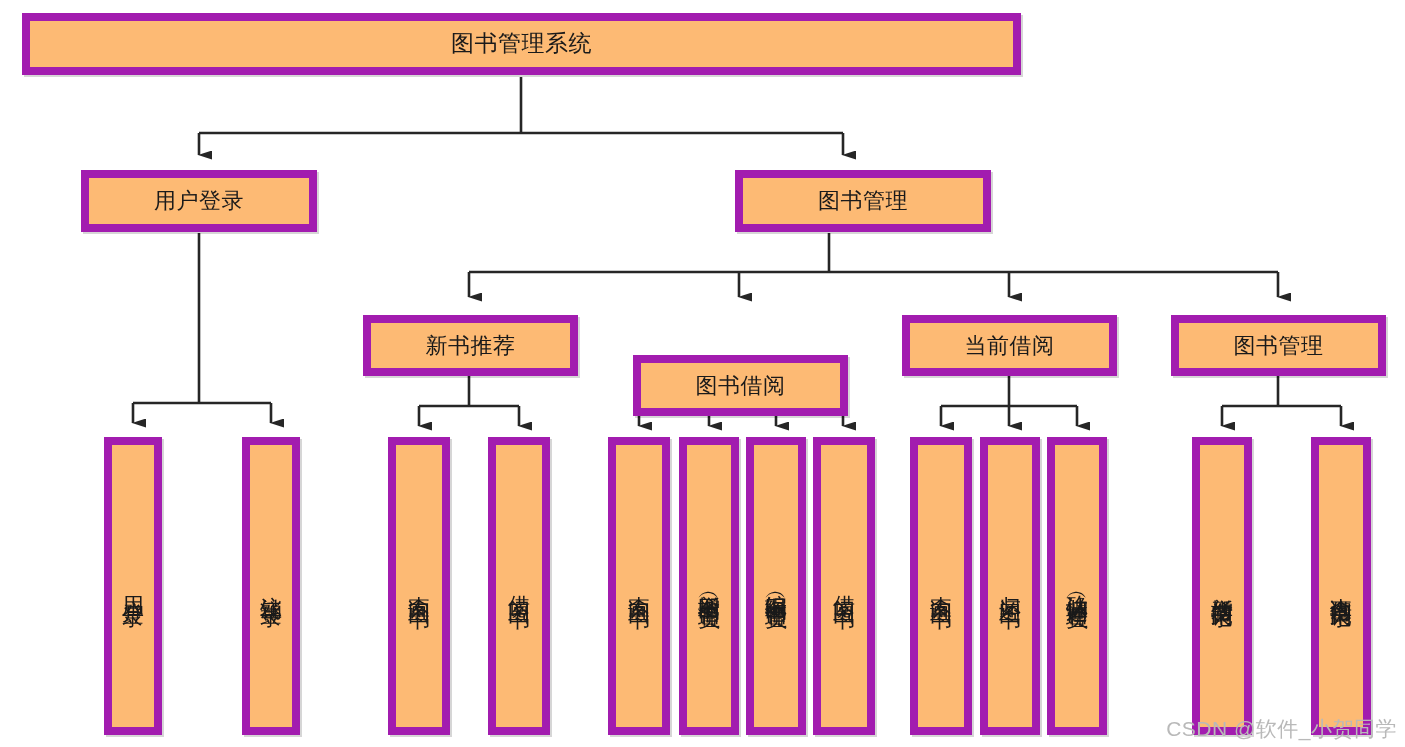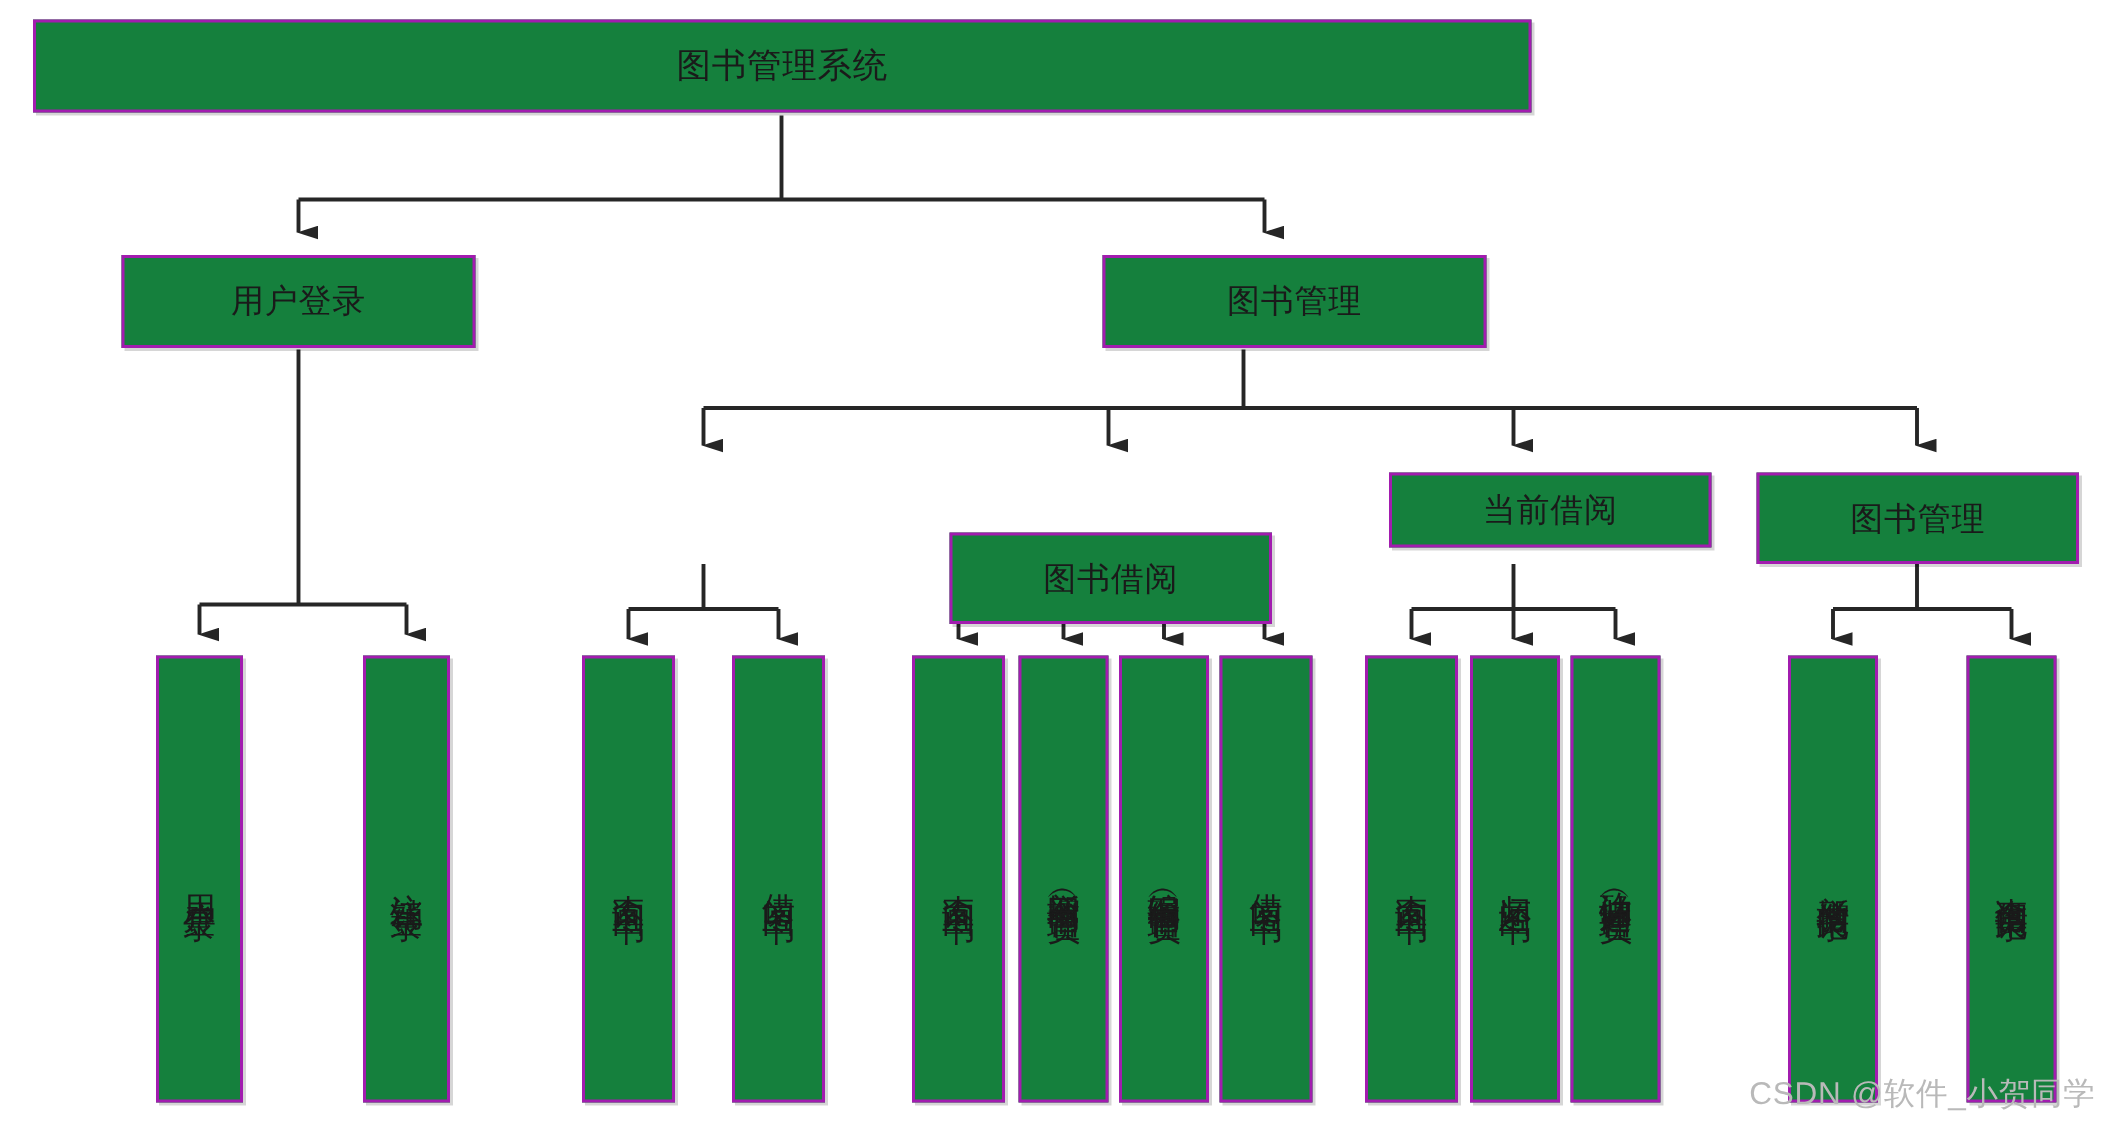--- a/index.html
+++ b/index.html
@@ -22,22 +22,22 @@
     position: absolute;
     left: 0;
     top: 0;
     width: 1405px;
     height: 747px;
     pointer-events: none;
   }
   .node {
     position: absolute;
     box-sizing: border-box;
-    background: #15803d;
-    border: 2px solid #a21caf;
+    background: #fdba74;
+    border: 8px solid #a21caf;
     display: flex;
     align-items: center;
     justify-content: center;
     box-shadow: 2px 2px 0 rgba(0,0,0,0.16);
   }
   .node .label {
     color: #1a1a1a;
     line-height: 1.18;
     text-align: center;
     white-space: nowrap;
@@ -139,26 +139,29 @@
   </div>
 
   <div class="node horiz" style="left:81px; top:170px; width:236px; height:62px;">
     <span class="label">用户登录</span>
   </div>
 
   <div class="node horiz" style="left:711px; top:170px; width:256px; height:62px;margin-left:24px;">
     <span class="label">图书管理</span>
   </div>
 
+  <div class="node horiz" style="left:363px; top:315px; width:215px; height:61px;">
+    <span class="label">新书推荐</span>
+  </div>
 
   <div class="node horiz" style="left:633px; top:315px; width:215px; height:61px;margin-top:40px;">
     <span class="label">图书借阅</span>
   </div>
 
-  <div class="node horiz" style="left:902px; top:315px; width:215px; height:50px;margin-left:24px;">
+  <div class="node horiz" style="left:902px; top:315px; width:215px; height:61px;">
     <span class="label">当前借阅</span>
   </div>
 
   <div class="node horiz" style="left:1171px; top:315px; width:215px; height:61px;">
     <span class="label">图书管理</span>
   </div>
 
   <div class="node vert" style="left:104px; top:437px; width:58px; height:298px;">
     <span class="label">用户登录</span>
   </div>

